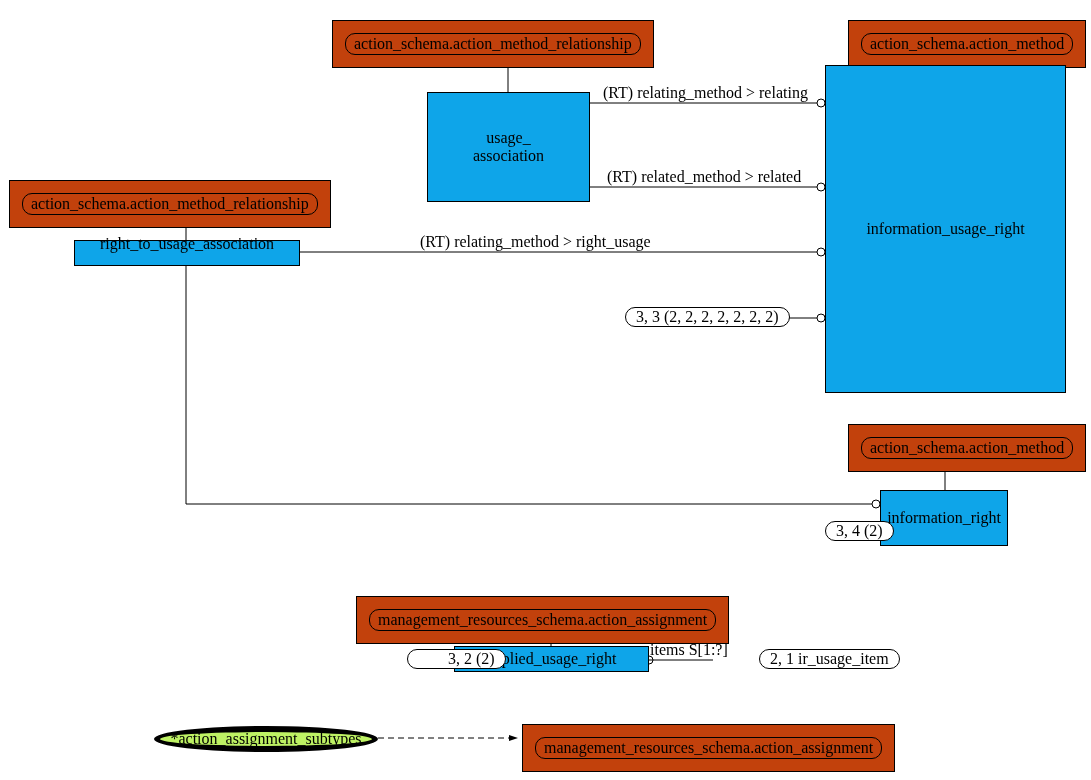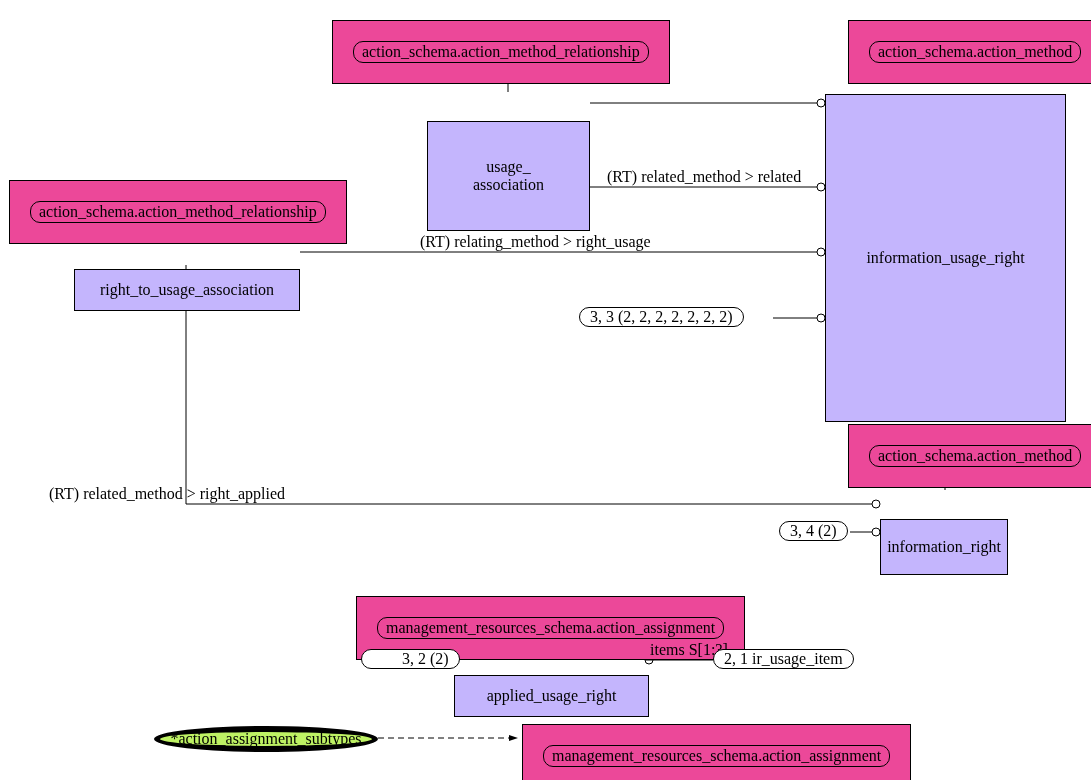--- a/index.html
+++ b/index.html
@@ -22,49 +22,49 @@
   }
   .ref-inner {
     border: 1px solid #000;
     border-radius: 10px;
     padding: 1px 8px;
     display: inline-block;
   }
   .ref-container {
     position: absolute;
     border: 1px solid #000;
-    padding: 20px;
-    background: #ec4899;
+    padding: 12px;
+    background: #c2410c;
     box-sizing: border-box;
   }
   .pill {
     position: absolute;
     border: 1px solid #000;
     border-radius: 12px;
     background: #fff;
     padding: 0px 10px;
     box-sizing: border-box;
     white-space: nowrap;
+    margin-left: 46px;
   }
   .lbl {
     position: absolute;
     background: transparent;
     white-space: nowrap;
   }
   .entity {
     position: absolute;
     border: 1px solid #000;
-    background: #c4b5fd;
+    background: #0ea5e9;
     text-align: center;
     display: flex;
     align-items: center;
     justify-content: center;
     box-sizing: border-box;
-    padding: 20px;
-    margin-top: 29px;
+    padding: 12px;
   }
   .ellipse {
     position: absolute;
     border: 6px solid #000000;
     border-radius: 50%;
     background: #bef264;
     text-align: center;
     display: flex;
     align-items: center;
     justify-content: center;
@@ -140,43 +140,43 @@
 
 <div class="ref-container" style="left:848px; top:424px;">
   <div class="ref-inner"><span>action_schema.action_method</span></div>
 </div>
 
 <div class="entity" style="left:427px; top:92px; width:163px; height:110px; white-space:pre-line;">
   <span>usage_
 association</span>
 </div>
 
-<div class="entity" style="left:74px; top:240px; width:226px; height:26px;">
+<div class="entity" style="left:74px; top:240px; width:226px; height:26px;align-items:flex-end;">
   <span>right_to_usage_association</span>
 </div>
 
 <div class="entity" style="left:825px; top:65px; width:241px; height:328px;">
   <span>information_usage_right</span>
 </div>
 
 <div class="entity" style="left:880px; top:490px; width:128px; height:56px;">
   <span>information_right</span>
 </div>
 
 <div class="ref-container" style="left:356px; top:596px;">
   <div class="ref-inner"><span>management_resources_schema.action_assignment</span></div>
 </div>
 
 <div class="entity" style="left:454px; top:646px; width:195px; height:20px;">
   <span>applied_usage_right</span>
 </div>
 
+<div class="lbl" style="left:603px; top:84px;"><span>(RT) relating_method &gt; relating</span></div>
 <div class="lbl" style="left:607px; top:168px;"><span>(RT) related_method &gt; related</span></div>
 <div class="lbl" style="left:420px; top:233px;"><span>(RT) relating_method &gt; right_usage</span></div>
-<div class="lbl" style="left:49px; top:485px;"><span>(RT) related_method &gt; right_applied</span></div>
 <div class="lbl" style="left:650px; top:641px;"><span>items S[1:?]</span></div>
 
 <div class="pill" style="left:579px; top:307px;"><span>3, 3 (2, 2, 2, 2, 2, 2, 2)</span></div>
 <div class="pill" style="left:779px; top:521px;"><span>3, 4 (2)</span></div>
 <div class="pill" style="left:361px; top:649px;padding-left:40px;"><span>3, 2 (2)</span></div>
 <div class="pill" style="left:713px; top:649px;"><span>2, 1 ir_usage_item</span></div>
 
 <div class="ellipse" style="left:154px; top:726px; width:224px; height:26px;">
   <span>*action_assignment_subtypes</span>
 </div>

